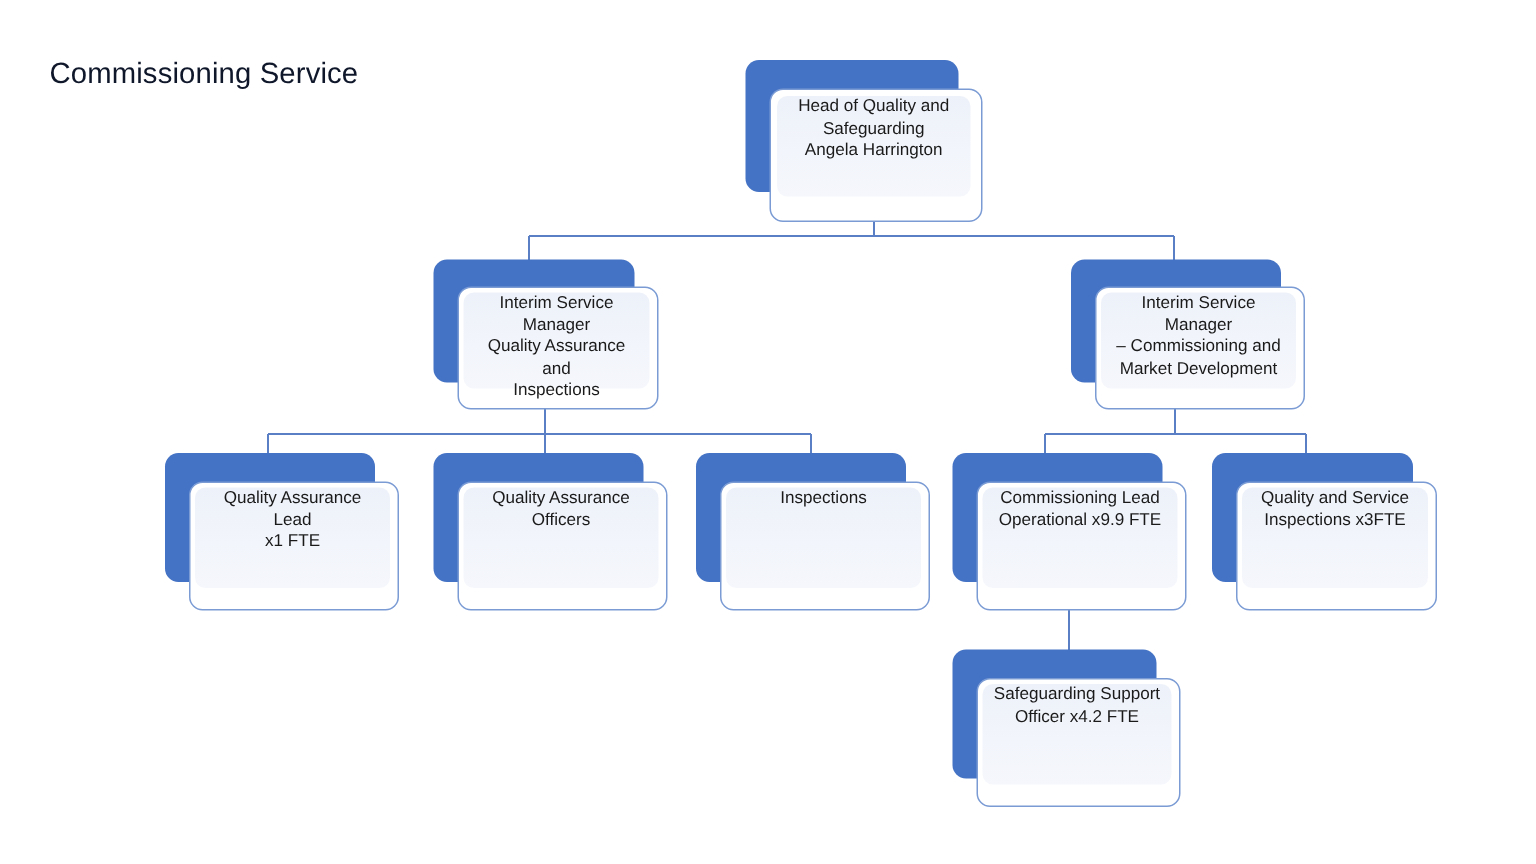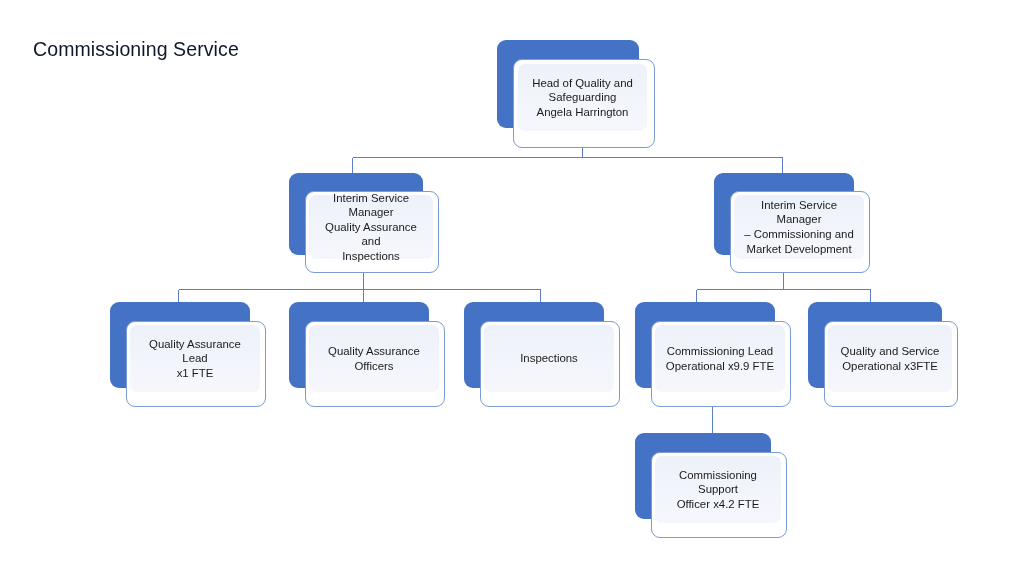--- a/index.html
+++ b/index.html
@@ -63,21 +63,20 @@
     border: 1px solid #7A9BD4;
     box-sizing: border-box;
   }
   
   .node .text-panel {
     position: absolute;
     border-radius: 7px;
     background: linear-gradient(180deg, #EDF1F9 0%, #F2F5FB 55%, #F5F7FC 100%);
     box-sizing: border-box;
     display: flex;
-    align-items: center;
     justify-content: center;
     text-align: center;
   }
   .node .node-label {
     font-size: 11.4px;
     line-height: 14.6px;
     color: #1A1A1A;
     padding: 0 6px;
     white-space: pre-line;
   }
@@ -175,26 +174,26 @@
       <div class="node-label">Commissioning Lead
 Operational x9.9 FTE</div>
     </div>
   </div>
 
   <div class="node" style="left:808px; top:302px; width:150px; height:105px;">
     <div class="blue-plate" style="width:134px; height:86px;"></div>
     <div class="white-card" style="left:16px; top:19px; width:134px; height:86px;"></div>
     <div class="text-panel" style="left:20px; top:23px; width:124px; height:67px;">
       <div class="node-label">Quality and Service
-Operational x3FTE</div>
+Inspections x3FTE</div>
     </div>
   </div>
 
   <div class="node" style="left:635px; top:433px; width:152px; height:105px;">
     <div class="blue-plate" style="width:136px; height:86px;"></div>
     <div class="white-card" style="left:16px; top:19px; width:136px; height:86px;"></div>
     <div class="text-panel" style="left:20px; top:23px; width:126px; height:67px;">
-      <div class="node-label">Commissioning Support
+      <div class="node-label">Safeguarding Support
 Officer x4.2 FTE</div>
     </div>
   </div>
 
 </div>
 
 </body></html>

